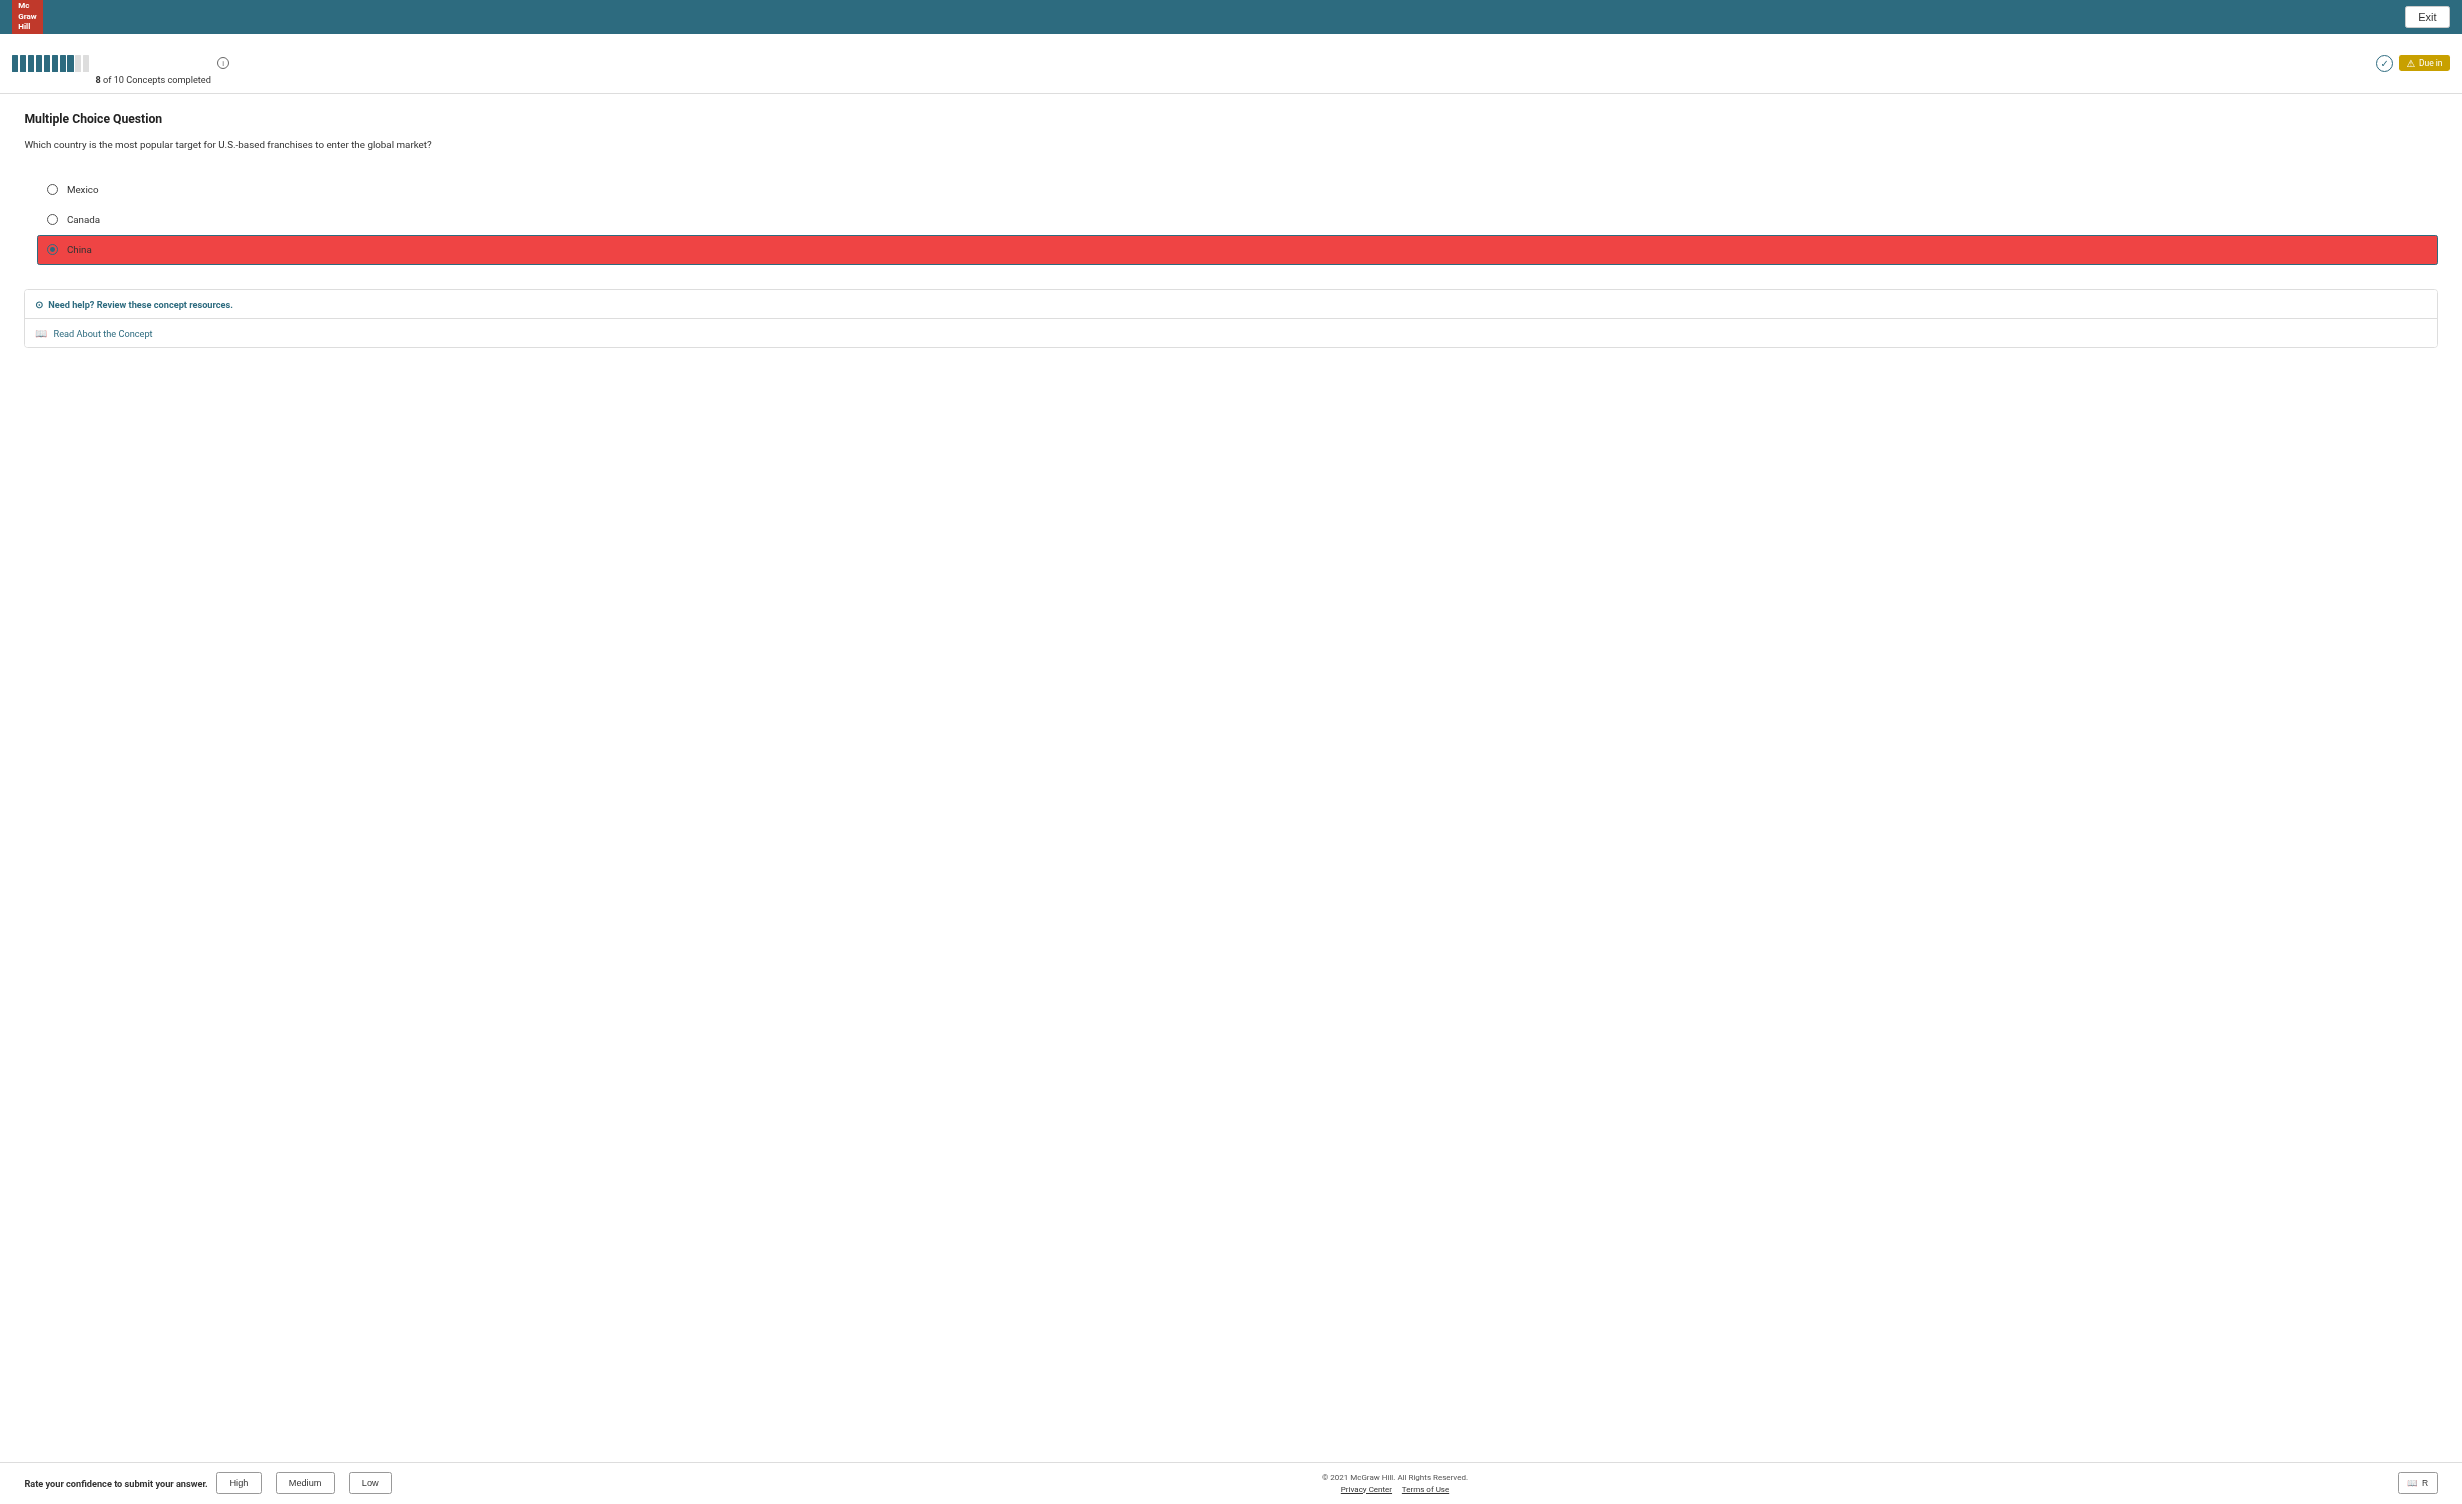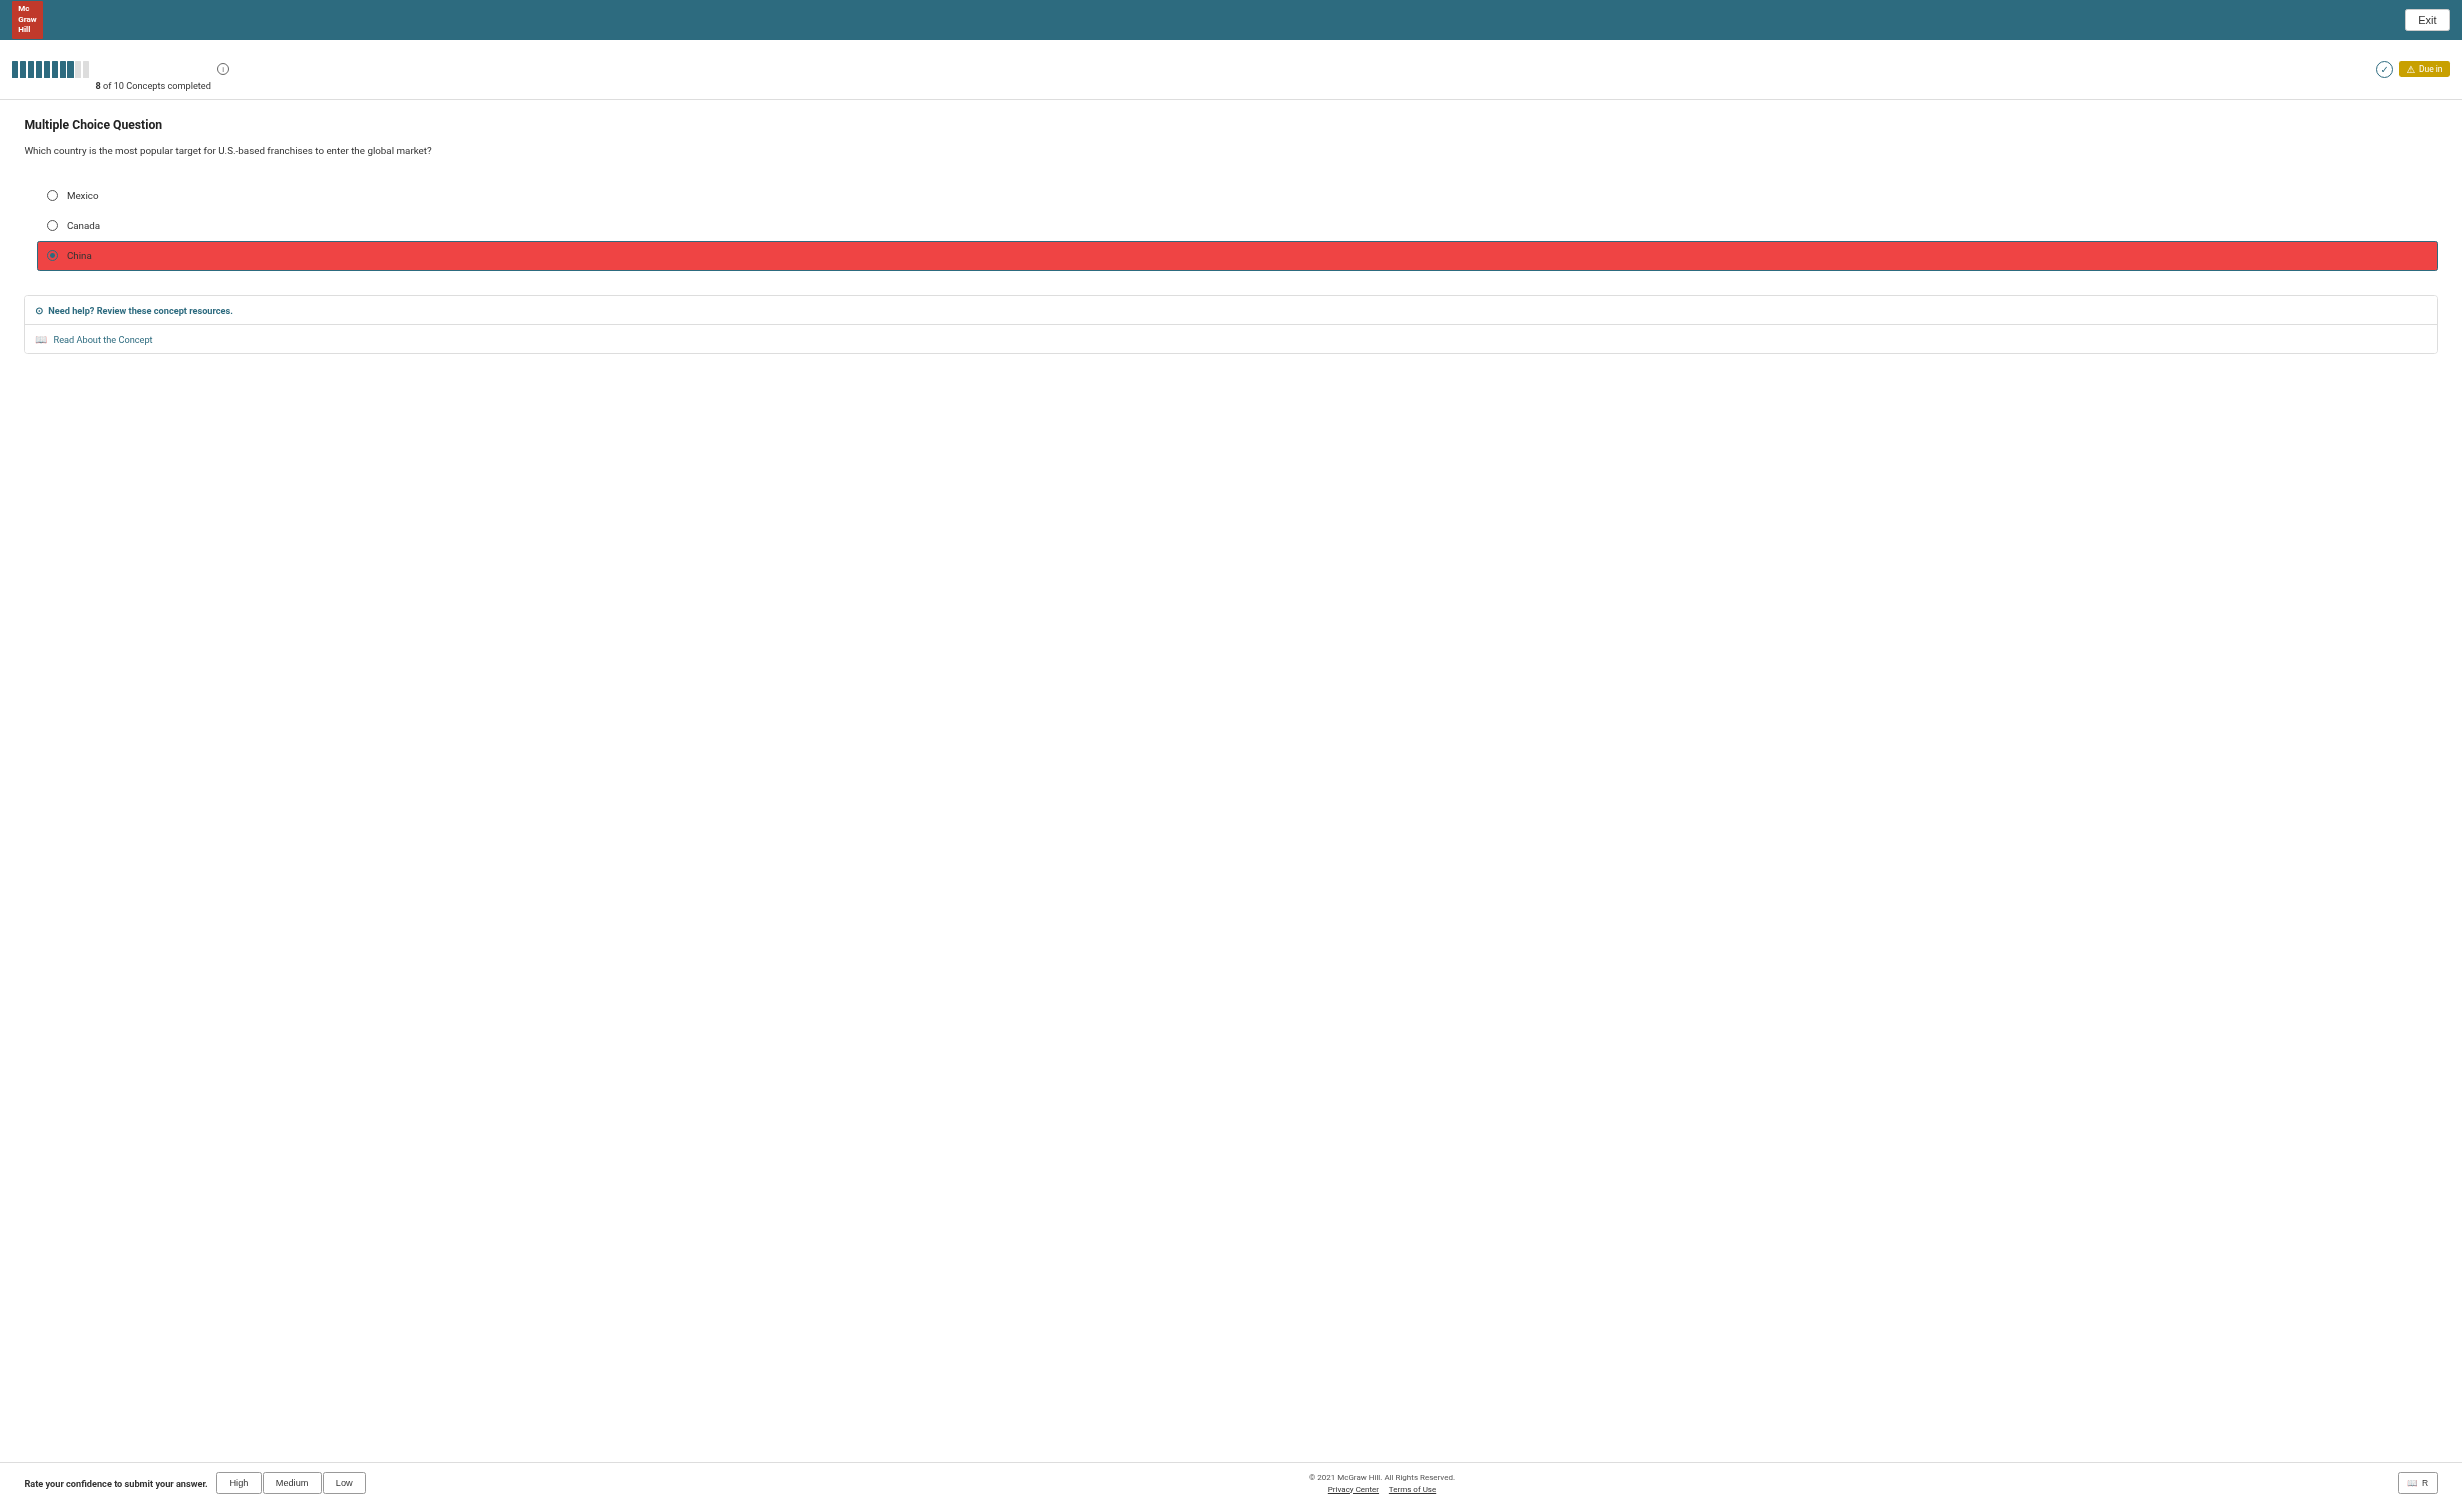--- a/index.html
+++ b/index.html
@@ -16,21 +16,21 @@
       flex-direction: column;
     }
 
     
     .top-nav {
       background: #2d6b7f;
       display: flex;
       align-items: center;
       justify-content: space-between;
       padding: 0 12.2px;
-      height: 40px;
+      height: 34px;
       flex-shrink: 0;
     }
 
     .mcgraw-logo {
       background: #c0392b;
       color: white;
       font-weight: bold;
       font-size: 8px;
       padding: 3.7px 6.1px;
       line-height: 1.3;
@@ -269,21 +269,21 @@
     }
 
     .confidence-label {
       font-size: 9.2px;
       color: #333;
       font-weight: bold;
     }
 
     .confidence-buttons {
       display: flex;
-      gap: 1px;
+      gap: 14px;
     }
 
     .confidence-btn {
       border: 0.6px solid #999;
       background: white;
       padding: 4.9px 12.2px;
       border-radius: 2.4px;
       font-size: 9.2px;
       cursor: pointer;
       color: #333;

